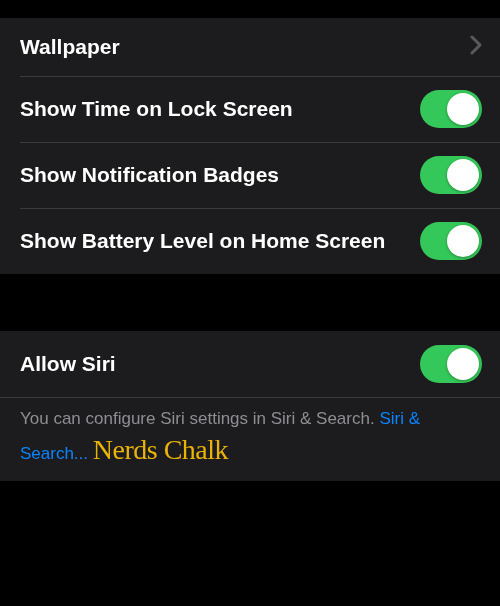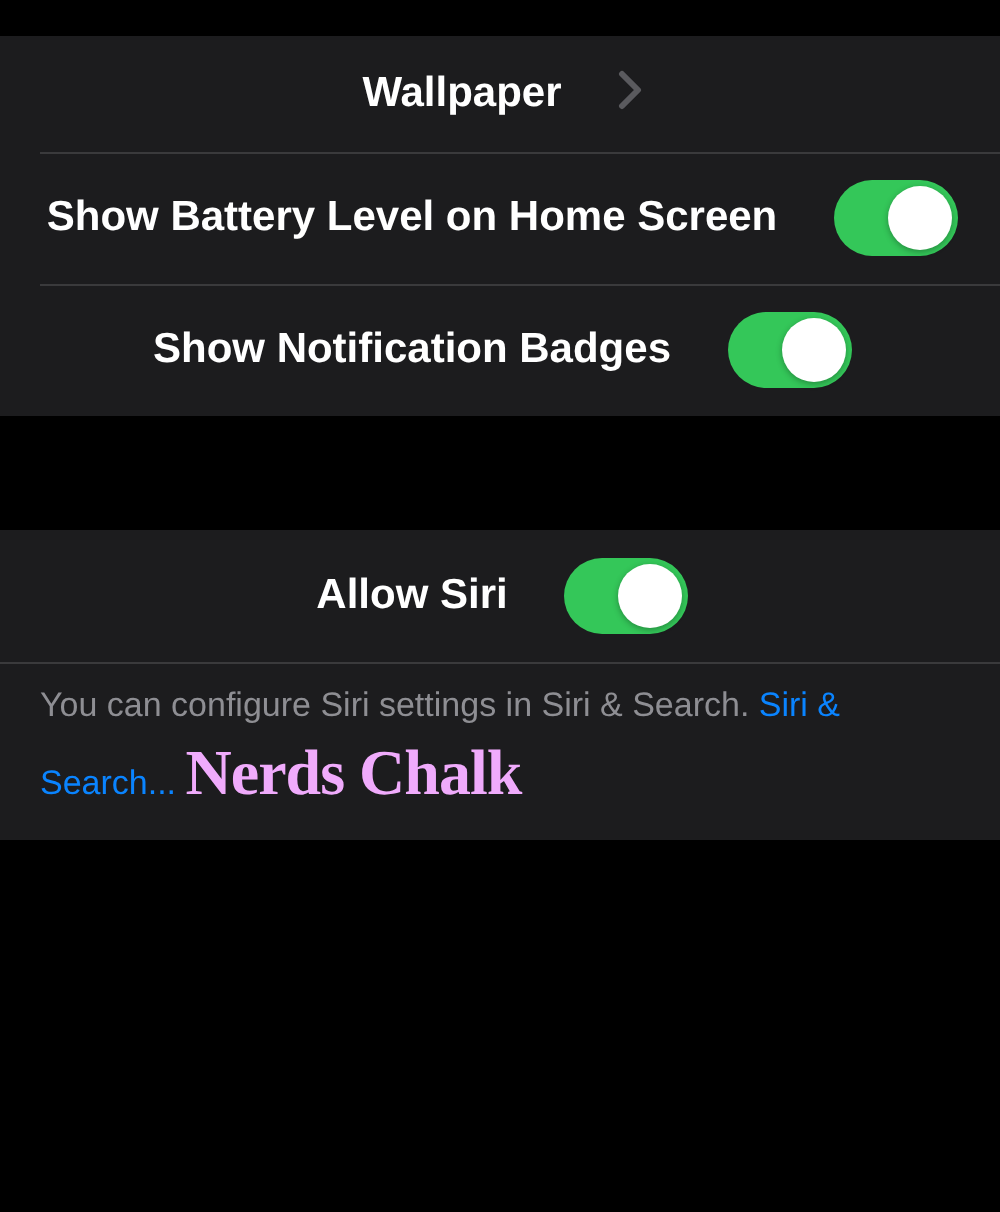--- a/index.html
+++ b/index.html
@@ -14,21 +14,21 @@
       font-family: -apple-system, BlinkMacSystemFont, 'Segoe UI', Helvetica, Arial, sans-serif;
       overflow: hidden;
     }
     .section-group {
       background: #1c1c1e;
       margin-top: 18px;
     }
     .settings-row {
       display: flex;
       align-items: center;
-      justify-content: center;
+      justify-content: space-between;
       padding: 14px 18px 14px 20px;
       min-height: 58px;
       position: relative;
       gap: 16px;
     }
     .settings-row::after {
       content: '';
       position: absolute;
       bottom: 0;
       left: 20px;
@@ -78,51 +78,57 @@
       font-size: 17px;
       line-height: 1.35;
       background: #1c1c1e;
       border-top: 0.5px solid #3a3a3c;
     }
     .footer-link {
       color: #0a84ff;
       cursor: pointer;
     }
     .watermark {
-      color: #f0abfc;
+      color: #eab308;
       font-family: Georgia, 'Times New Roman', serif;
-      font-weight: 700;
-      font-size: 32px;
+      font-weight: 400;
+      font-size: 28px;
       letter-spacing: -0.5px;
     }
   </style>
 </head>
 <body>
 
 <div class="section-group">
   <div class="settings-row">
     <span class="row-label">Wallpaper</span>
     <span class="chevron">
       <svg width="12" height="20" viewBox="0 0 12 20" fill="none">
         <path d="M2 2 L10 10 L2 18" stroke="currentColor" stroke-width="3" stroke-linecap="round" stroke-linejoin="round"></path>
       </svg>
     </span>
   </div>
 
 
-
   <div class="settings-row">
-    <span class="row-label">Show Battery Level on Home Screen</span>
+    <span class="row-label">Show Time on Lock Screen</span>
     <div class="toggle">
       <div class="toggle-knob"></div>
     </div>
   </div>
 
   <div class="settings-row">
     <span class="row-label">Show Notification Badges</span>
+    <div class="toggle">
+      <div class="toggle-knob"></div>
+    </div>
+  </div>
+
+  <div class="settings-row">
+    <span class="row-label">Show Battery Level on Home Screen</span>
     <div class="toggle">
       <div class="toggle-knob"></div>
     </div>
   </div>
 </div>
 
 <div class="section-gap"></div>
 
 <div class="section-group" style="margin-top:17px;">
   <div class="settings-row">

